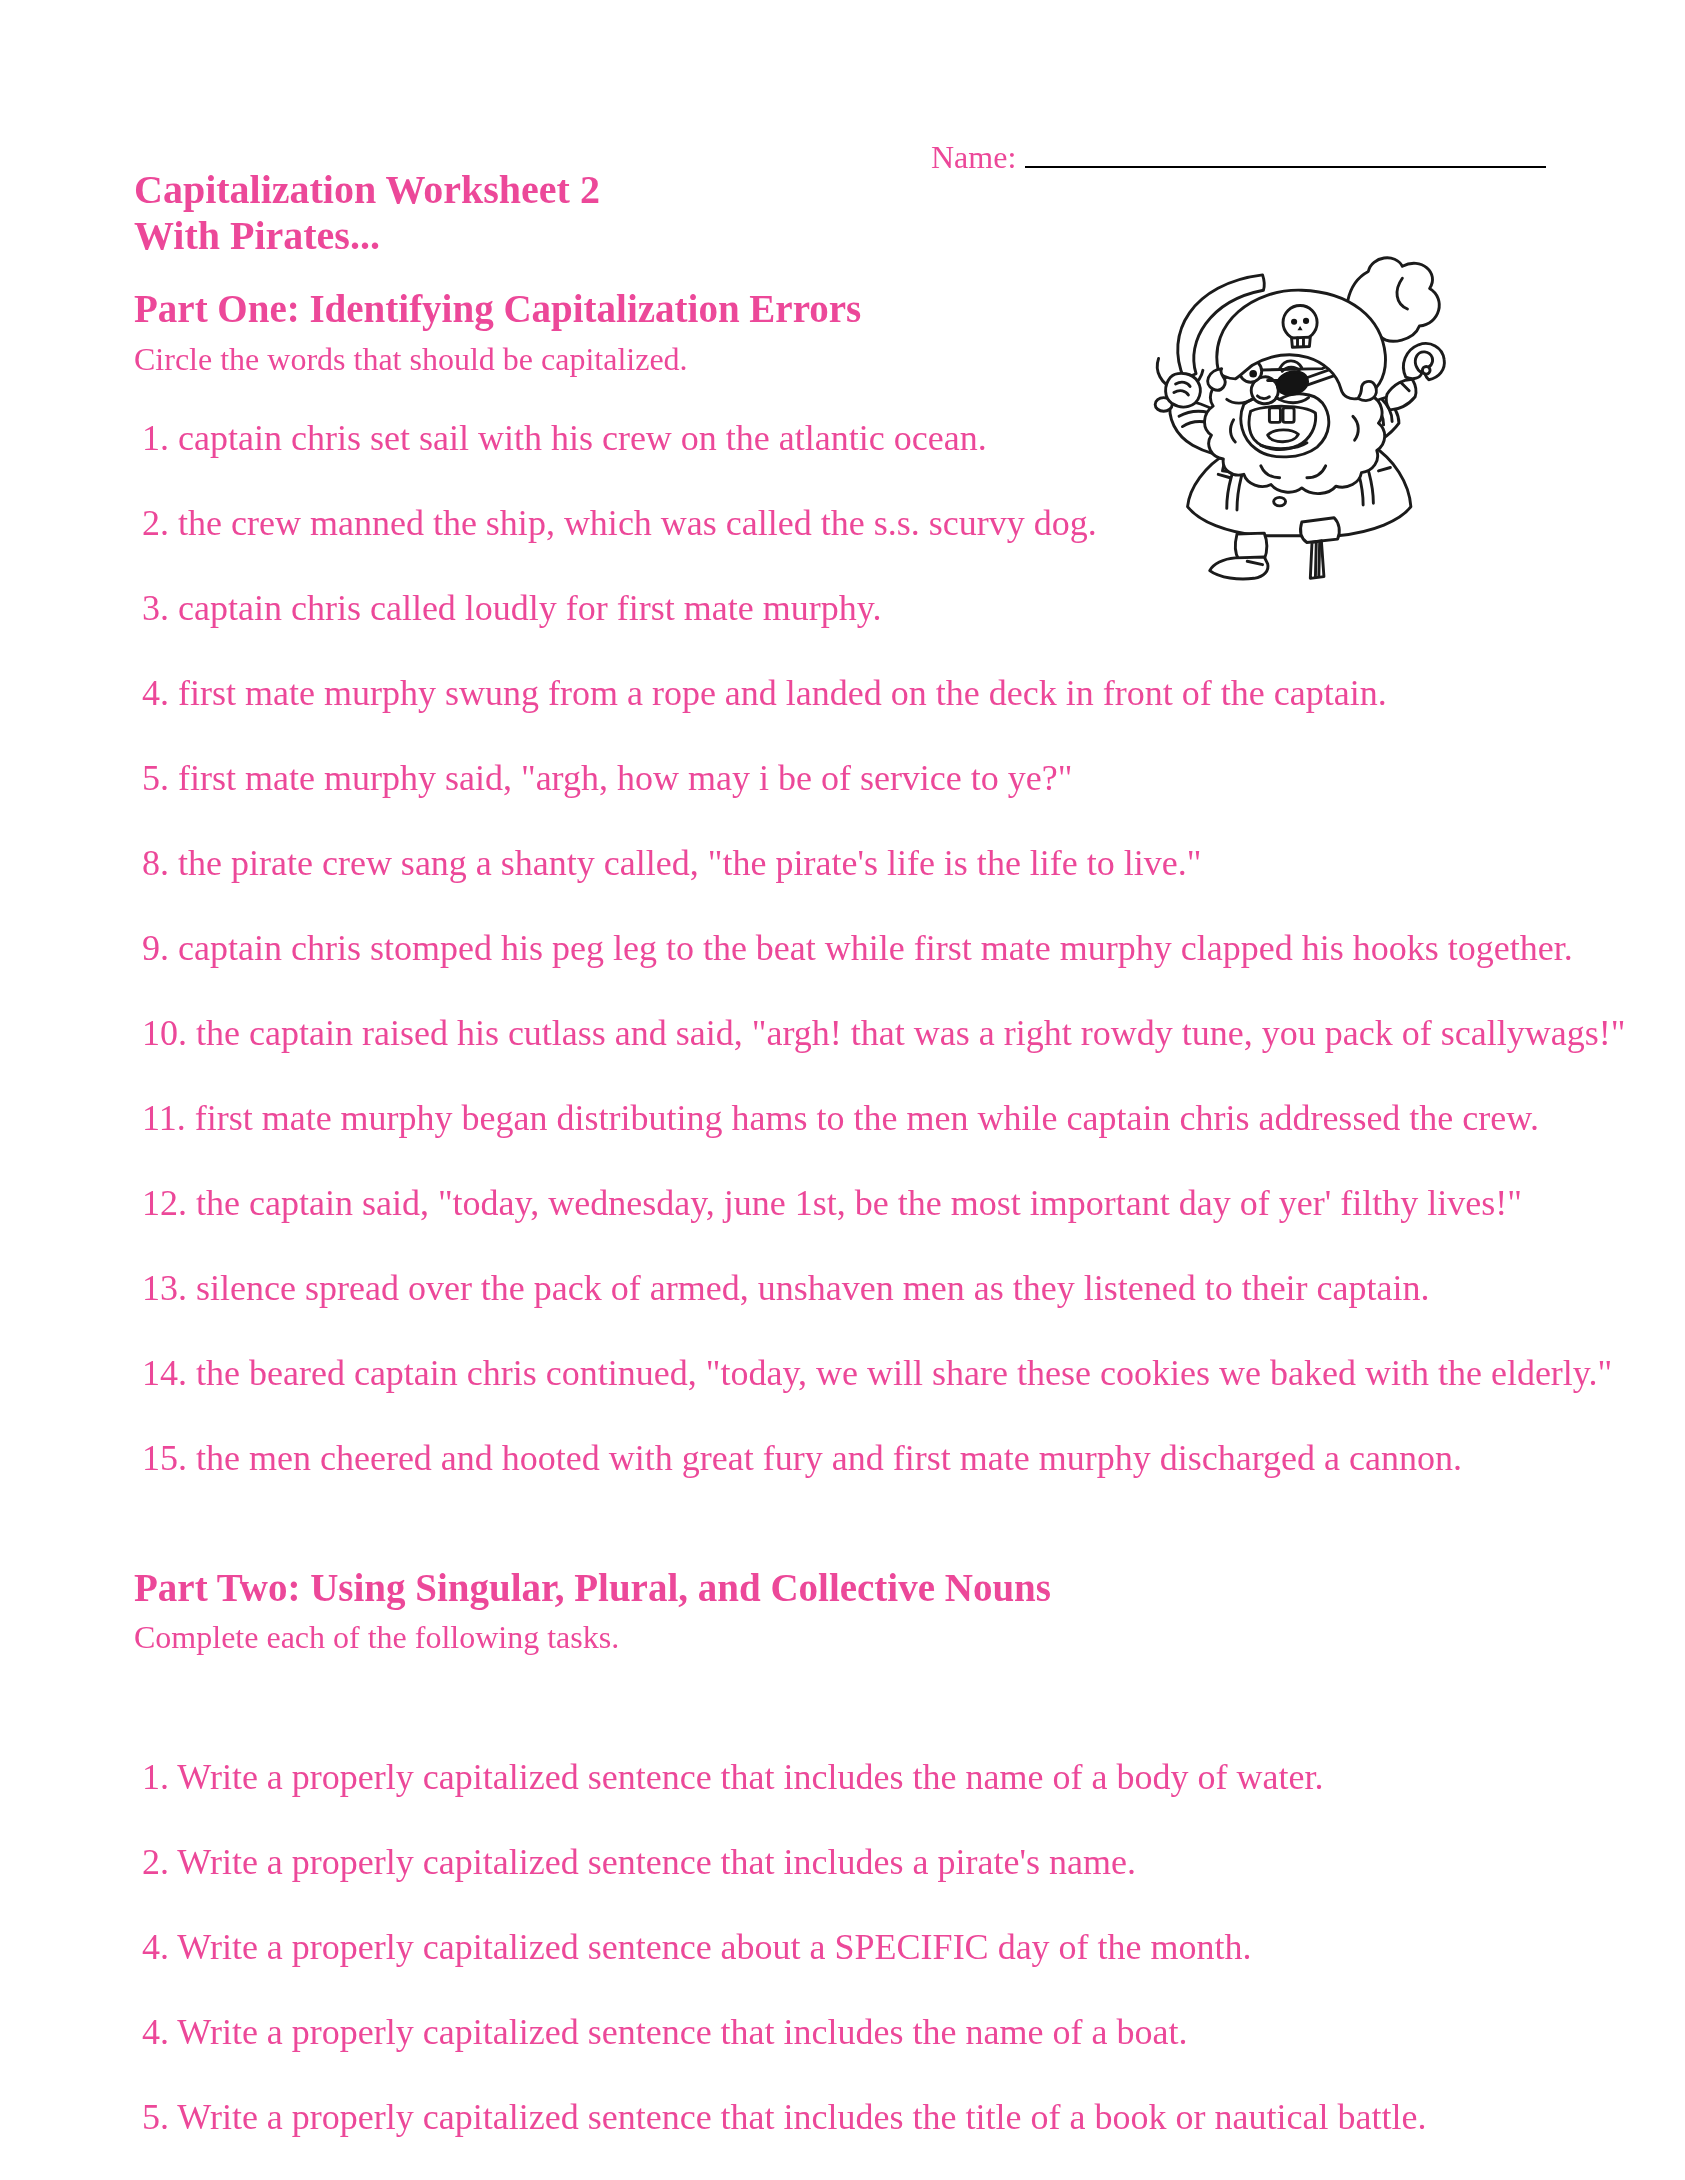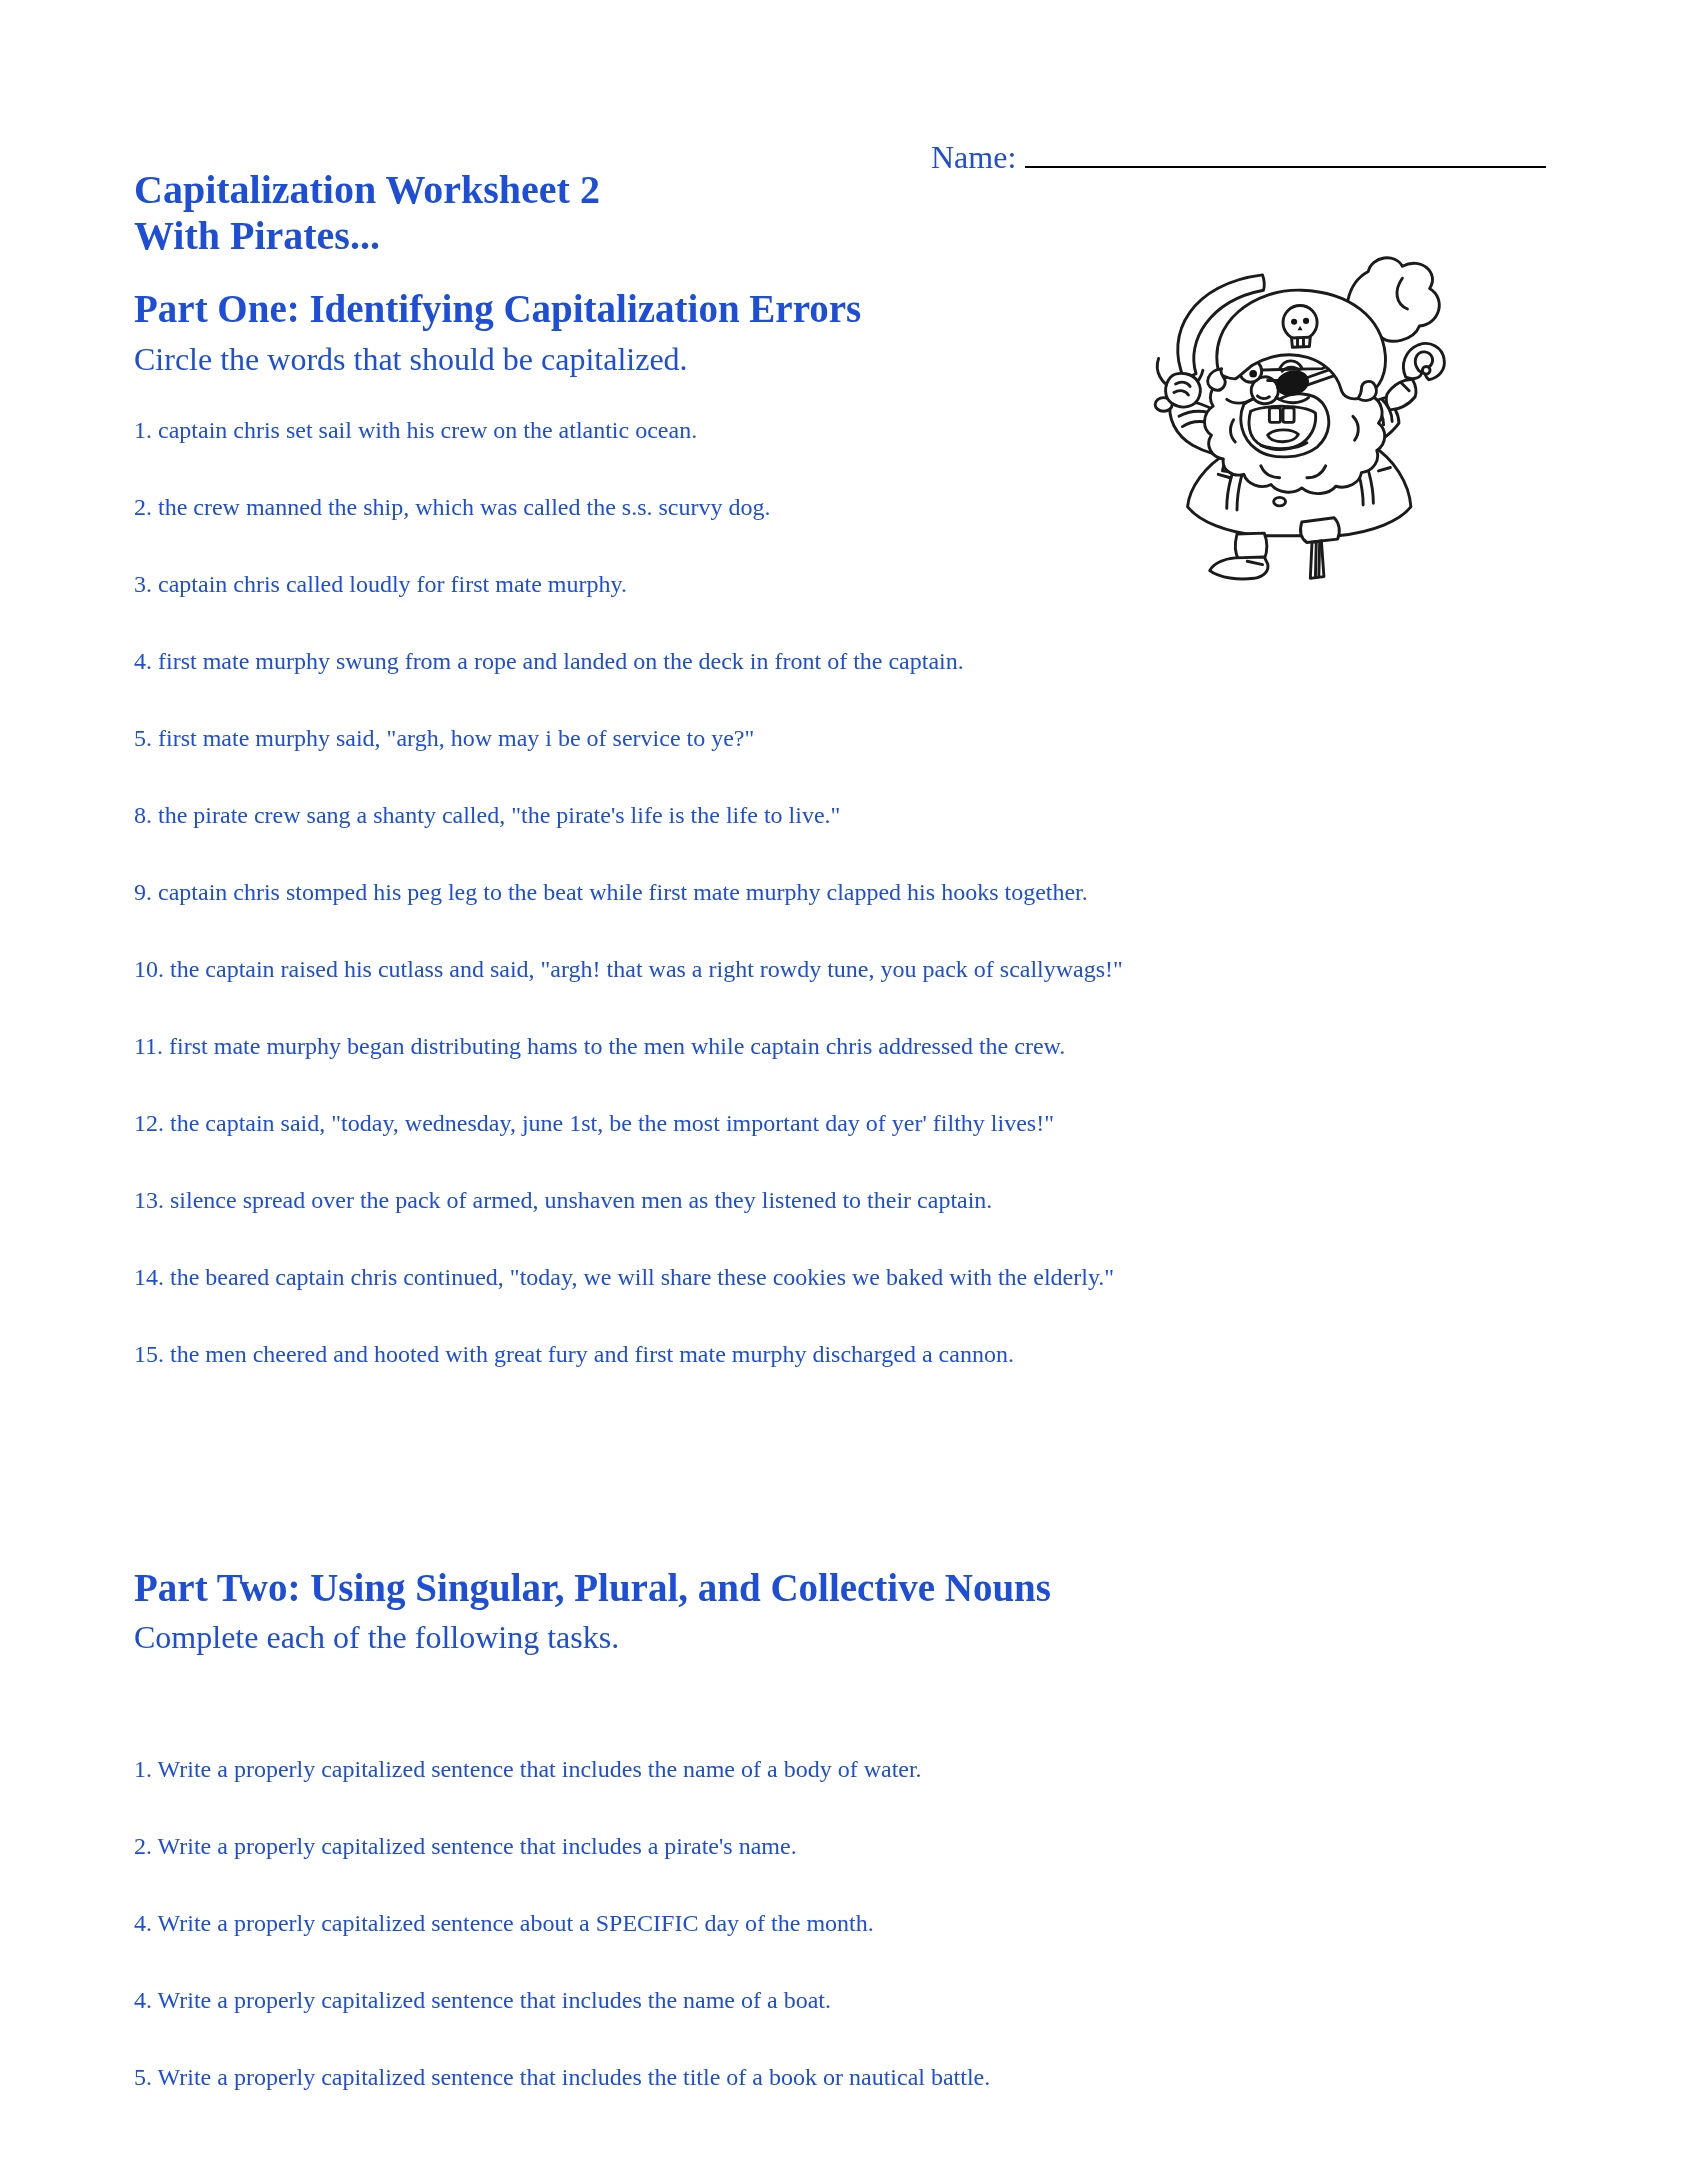--- a/index.html
+++ b/index.html
@@ -1,32 +1,32 @@
 <!DOCTYPE html>
 <html style="font-size:13.6px"><head>
 <meta charset="utf-8">
 <style>
   html,body{margin:0;padding:0;background:#ffffff;}
   .page{
-    position:relative;width:1686px;height:2181px;background:#fff;color:#1d4ed8;
+    position:relative;width:1686px;height:2181px;background:#fff;color:#ec4899;
     font-family:"Liberation Serif","DejaVu Serif",serif;overflow:hidden;
   }
   .name-row{position:absolute;left:931px;top:138px;font-size:32px;line-height:39px;white-space:nowrap;}
   .name-blank{display:inline-block;width:521px;height:25.6px;border-bottom:2.6px solid #000;margin-left:8.5px;}
   .title{position:absolute;left:134px;top:167px;font-size:40px;line-height:46px;font-weight:bold;margin:0;}
   .part-heading{position:absolute;left:134px;font-size:39px;line-height:39px;font-weight:bold;margin:0;white-space:nowrap;}
   .instructions{position:absolute;left:134px;font-size:32px;line-height:39px;margin:0;white-space:nowrap;}
   #part-one-heading{top:289px;}
   #part-one-instructions{top:340px;}
   #part-two-heading{top:1568px;}
   #part-two-instructions{top:1618px;}
   .sheet-list{position:absolute;left:134px;margin:0;padding:0;}
   #part-one-list{top:411px;}
   #part-two-list{top:1750px;}
-  .sheet-list p{margin:0;height:77px;font-size:24px;line-height:39px;white-space:nowrap;}
+  .sheet-list p{margin:8px;height:77px;font-size:36px;line-height:39px;white-space:nowrap;}
   .pirate{position:absolute;left:1133px;top:251px;width:358px;height:358px;}
 </style>
 </head>
 <body>
 
 <div class="page">
 
   <div class="name-row">
     <span>Name:</span><span class="name-blank"></span>
   </div>

